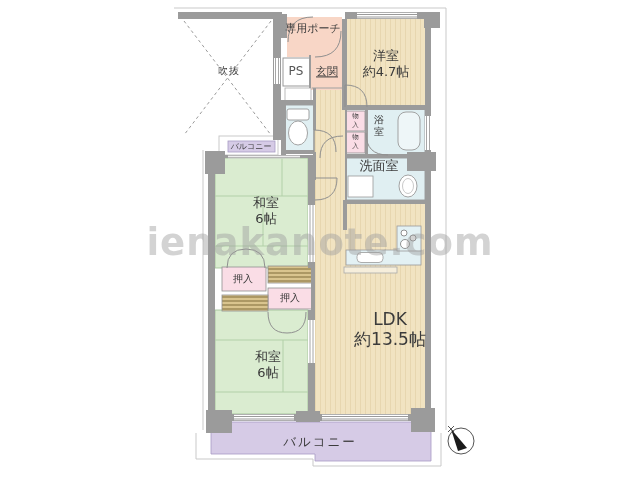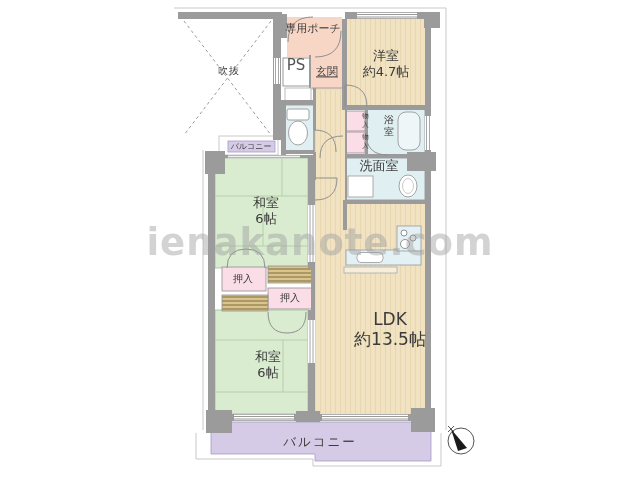--- a/index.html
+++ b/index.html
@@ -2,21 +2,21 @@
 <html><head>
 <meta charset="utf-8">
 <style>
   html,body{margin:0;padding:0;background:#fff;}
   .plan{position:relative;width:640px;height:480px;background:#ffffff;overflow:hidden;
         font-family:"DejaVu Sans",sans-serif;}
   .plan svg{position:absolute;left:0;top:0;}
   .lbl{position:absolute;transform:translate(-50%,-50%);color:#3b3b3b;text-align:center;
        white-space:nowrap;line-height:1.2;}
   .lbl .sz{display:block;}
-  .vtx{white-space:normal;word-break:break-all;margin-left:10px;}
+  .vtx{white-space:normal;word-break:break-all;}
   .wm{position:absolute;left:320px;top:242px;transform:translate(-50%,-50%);
       font-size:37px;color:#9e9e9e;opacity:.45;letter-spacing:1px;font-weight:bold;}
 </style>
 </head>
 <body>
 
 <div class="plan">
 
 <svg width="640" height="480" viewBox="0 0 640 480">
   <defs>
@@ -158,21 +158,21 @@
     <circle cx="461" cy="441" r="13" fill="none" stroke="#555" stroke-width="1"></circle>
     <polygon points="451,429 467,448 458,451" fill="#1a1a1a"></polygon>
     <path d="M448,426 L454,432 M454,426 L448,432" stroke="#555" stroke-width="1"></path>
   </g>
 </svg>
 
 <div class="lbl" style="left:229px;top:71px;font-size:10px;letter-spacing:1px;">吹抜</div>
 
 <div class="lbl" style="left:313px;top:29px;font-size:11px;">専用ポーチ</div>
 
-<div class="lbl" style="left:296px;top:65px;font-size:15px;color:#555;">PS</div>
+<div class="lbl" style="left:296px;top:71px;font-size:12px;color:#555;">PS</div>
 
 <div class="lbl" style="left:327px;top:72px;font-size:11px;text-decoration:underline;">玄関</div>
 
 <div class="lbl" style="left:386px;top:64px;font-size:13px;">
   <span class="sz">洋室</span>
   <span class="sz">約4.7帖</span>
 </div>
 
 <div class="lbl vtx" style="left:355.5px;top:121px;font-size:6.5px;width:8px;line-height:1.35;">物入</div>
 <div class="lbl vtx" style="left:355.5px;top:142px;font-size:6.5px;width:8px;line-height:1.35;">物入</div>

